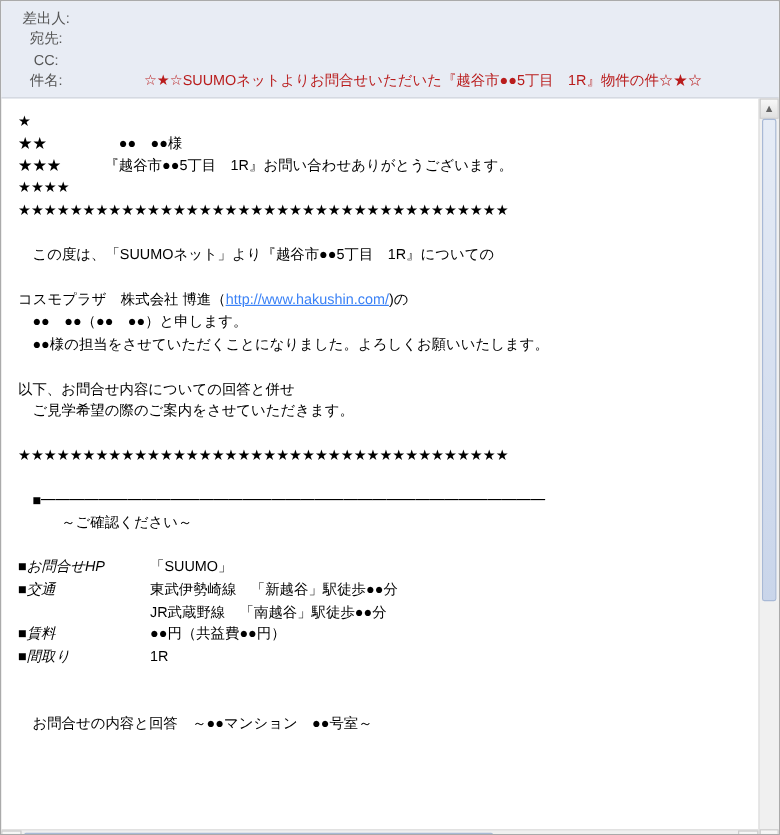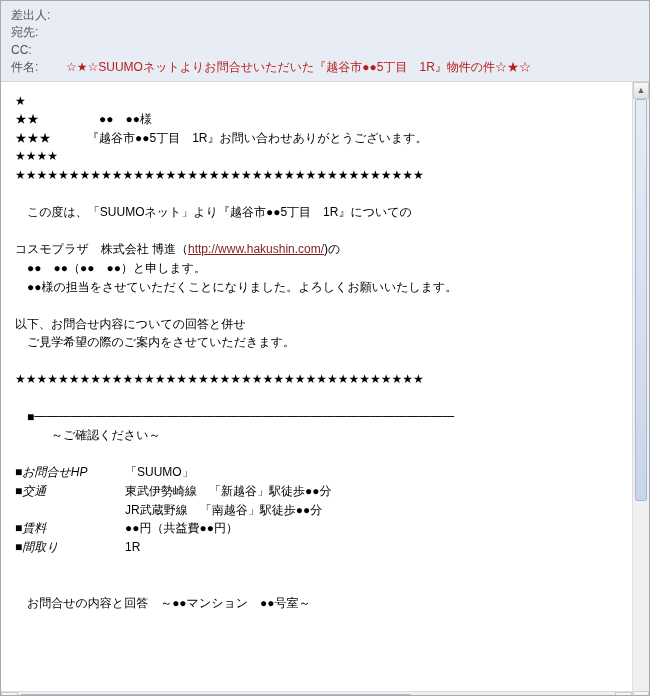--- a/index.html
+++ b/index.html
@@ -11,20 +11,21 @@
     background: #fff;
     width: 650px;
     height: 696px;
     overflow: hidden;
     border: 1px solid #aaa;
   }
   .header-area {
     background: #e8ecf4;
     padding: 6px 10px 4px 10px;
     border-bottom: 1px solid #d0d4dc;
+    text-align: center;
   }
   .hdr-row { display: flex; line-height: 1.45; }
   .hdr-label { width: 55px; color: #555; }
   .hdr-value { flex: 1; color: #b91c1c; white-space: nowrap; overflow:hidden;}
   .body-wrap {
     position: relative;
     height: 626px;
   }
   .body-scroll {
     height: 100%;
@@ -44,21 +45,21 @@
   .vsb .track { position:absolute; top:17px; bottom:17px; left:0; right:0; }
   .vsb .thumb { position:absolute; top:0; left:2px; right:2px; height:68%; background: linear-gradient(#e6ecf6,#c9d5ea); border:1px solid #a8b9d6; border-radius:2px;}
   .vsb .arrow.bot{ position:absolute; bottom:0; left:0; right:0;}
   .hsb {
     position:absolute; left:0; right:17px; bottom:0; height:17px;
     background:#f0f0f0; border-top:1px solid #ddd;
   }
   .hsb .arrow{ width:17px; height:100%; background:linear-gradient(#f8f8f8,#e0e0e0); border:1px solid #ccc; display:inline-flex; align-items:center; justify-content:center; font-size:9px; color:#666; float:left;}
   .hsb .arrow.r{ float:right;}
   .hsb .thumb{ position:absolute; left:19px; top:2px; bottom:2px; width:62%; background:linear-gradient(#e6ecf6,#c9d5ea); border:1px solid #a8b9d6; border-radius:2px;}
-  a.link { color: #7f1d1d; text-decoration: underline; }
+  a.link { color: #3b82f6; text-decoration: underline; }
   .section-divider { overflow:hidden; }
   .label-col { display:inline-block; width:110px;font-style:italic;}
 </style>
 </head>
 <body>
 
 <div class="header-area">
   <div class="hdr-row">
     <div class="hdr-label">差出人:</div>
     <div class="hdr-value"></div>

